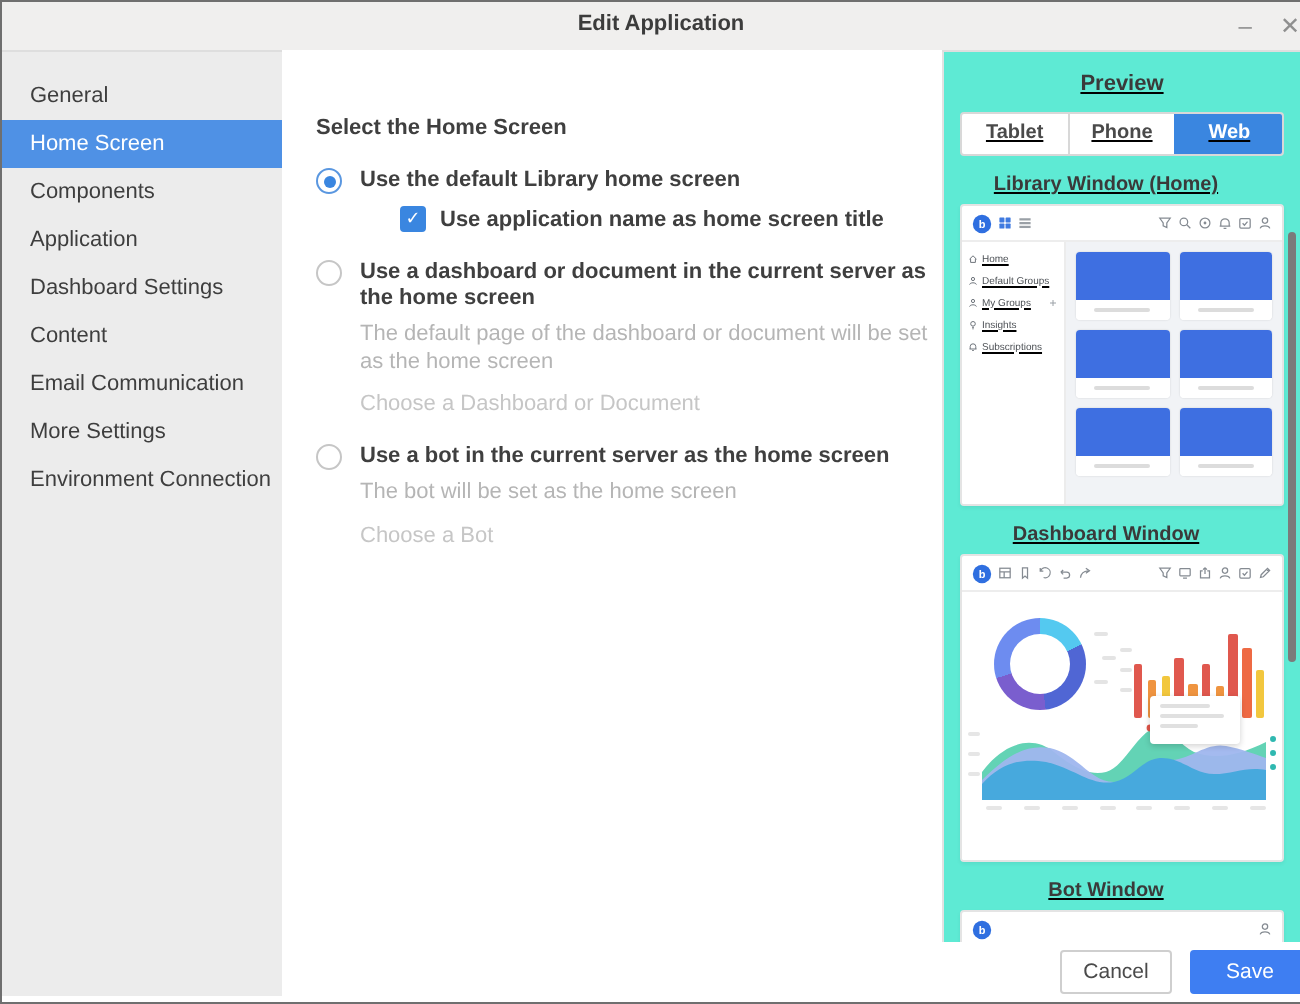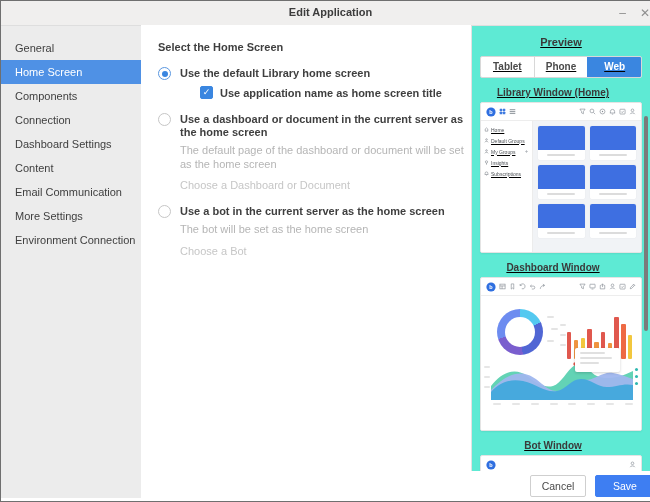--- a/index.html
+++ b/index.html
@@ -9,21 +9,21 @@
   .titlebar{position:absolute;left:0;top:0;width:100%;height:24px;background:#f0efee;border-bottom:1px solid #dedede;}
   .title{position:absolute;left:0;right:0;top:5px;text-align:center;font-size:11px;font-weight:bold;color:#3c3c3c;}
   .winbtns{position:absolute;right:10px;top:0;height:24px;display:flex;align-items:center;gap:14px;color:#8f8f8f;font-size:12px;}
   .winbtn{cursor:default;line-height:1;}
   
   .sidebar{position:absolute;left:0;top:25px;width:140px;height:472px;background:#ececec;padding-top:10px;box-sizing:border-box;}
   .side-item{height:24px;line-height:24px;padding-left:14px;font-size:11px;color:#3e3e3e;cursor:pointer;white-space:nowrap;}
   .side-item.sel{background:var(--sel-blue,#4f91e5);color:#fff;}
   
   .content{position:absolute;left:140px;top:24px;width:330px;height:452px;padding:16px 0 0 17px;box-sizing:border-box;background:#fff;}
-  .heading{font-size:11px;font-weight:bold;color:#3f3f3f;margin:0 0 14px 0;}
+  .heading{font-size:11px;font-weight:bold;color:#3f3f3f;margin:17px 0 14px 0;}
   .opt{display:flex;align-items:flex-start;gap:9px;}
   .opt + .opt{margin-top:14px;}
   .opt-label{font-size:11px;font-weight:bold;color:#3f3f3f;line-height:13px;}
   .radio{flex:0 0 auto;width:11px;height:11px;border-radius:50%;border:1px solid #c6c6c6;background:#fff;position:relative;margin-top:0px;cursor:pointer;}
   .radio.on{border-color:#5a97e0;}
   .radio.on::after{content:"";position:absolute;left:2.5px;top:2.5px;width:6px;height:6px;border-radius:50%;background:var(--accent,#2f7de0);}
   .subrow{display:flex;align-items:center;gap:7px;margin:6px 0 0 20px;}
   .checkbox{width:11px;height:11px;border-radius:2px;border:1px solid #c6c6c6;background:#fff;font-size:9px;line-height:11px;text-align:center;color:#fff;cursor:pointer;}
   .checkbox.on{background:var(--accent,#2f7de0);border-color:var(--accent,#2f7de0);}
   .check-label{font-size:11px;font-weight:bold;color:#3f3f3f;}
@@ -178,21 +178,21 @@
     <span class="winbtns">
       <span class="winbtn">–</span>
       <span class="winbtn">✕</span>
     </span>
   </div>
 
   <div class="sidebar">
     <div class="side-item">General</div>
     <div class="side-item sel">Home Screen</div>
     <div class="side-item">Components</div>
-    <div class="side-item">Connection</div>
+    <div class="side-item">Application</div>
     <div class="side-item">Dashboard Settings</div>
     <div class="side-item">Content</div>
     <div class="side-item">Email Communication</div>
     <div class="side-item">More Settings</div>
     <div class="side-item">Environment Connection</div>
   </div>
 
   <div class="content">
     <div class="heading">Select the Home Screen</div>
 

